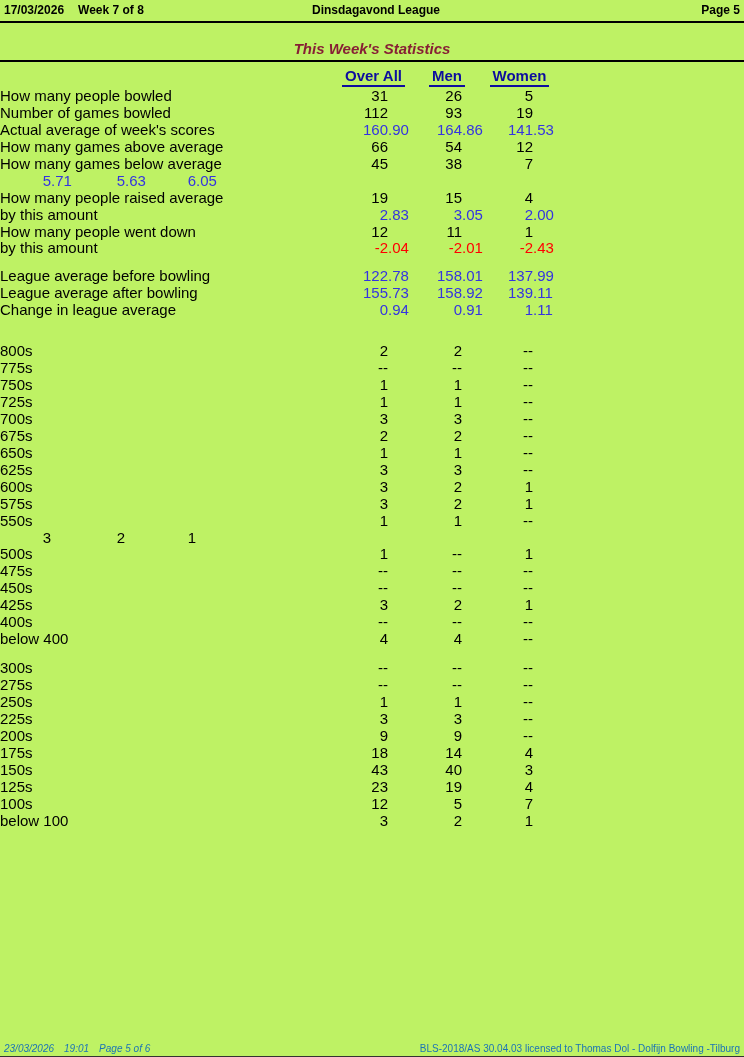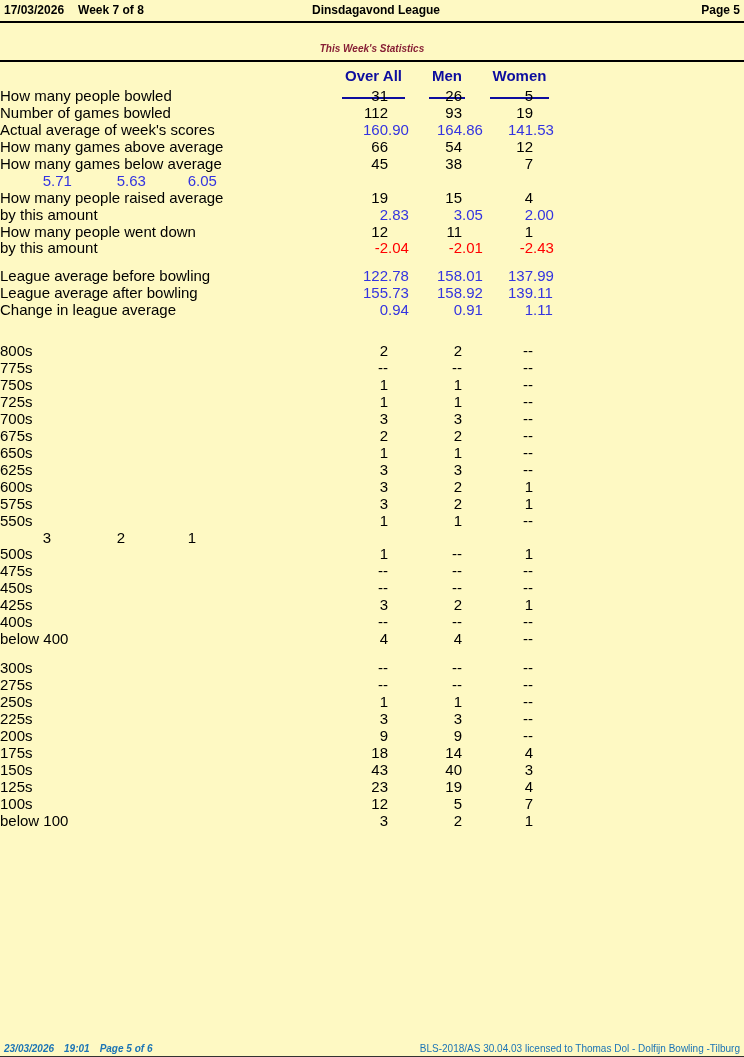--- a/index.html
+++ b/index.html
@@ -1,55 +1,55 @@
 <!DOCTYPE html>
 <html style="--title: #871F35; --header_blue: #0D0D9E; --value_blue: #3434E0; --value_red: #FF0000; --footer_blue: #1B74B5;"><head>
 <meta charset="utf-8">
 <style>
   html,body{margin:0;padding:0;background:#fff;}
-  .page{position:relative;width:744px;height:1057px;background:#fef9c3;overflow:hidden;
+  .page{position:relative;width:744px;height:1057px;background:#bef264;overflow:hidden;
         font-family:"Liberation Sans",sans-serif;color:#000;}
   
   .top-header{display:flex;align-items:flex-start;justify-content:space-between;
               height:18px;padding:3px 4px 0 4px;border-bottom:2px solid #000;
               font-size:12px;font-weight:bold;box-sizing:content-box;}
   .th-left span{margin-right:14px;}
   .th-center{position:absolute;left:8px;right:0;text-align:center;pointer-events:none;}
   .th-right{margin-left:auto;}
   
-  .report-title{margin-top:17px;text-align:center;font-size:10px;font-weight:bold;
+  .report-title{margin-top:17px;text-align:center;font-size:15px;font-weight:bold;
                 font-style:italic;color:var(--title,#871F35);line-height:17px;}
   .title-rule{margin-top:3px;border-top:2px solid #000;height:0;}
   
   .col-headers{display:flex;margin-top:5px;height:19px;font-size:15px;font-weight:bold;
                color:var(--header_blue,#0D0D9E);}
   .ch-spacer{width:337px;}
   .ch{text-align:center;}
   .w0{width:73px;}.w1{width:74px;}.w2{width:71px;}
-  .ch u{text-decoration:none;border-bottom:2px solid var(--header_blue,#0D0D9E);padding:0 3px 13px 3px;margin-top:40px;}
+  .ch u{text-decoration:none;border-bottom:2px solid var(--header_blue,#0D0D9E);padding:0 3px 1px 3px;margin-top:40px;}
   
   .row{display:flex;line-height:16.95px;font-size:15px;height:16.95px;}
   .lbl{width:337px;text-align:left;white-space:pre;color:#000;}
   .vint{text-align:right;display:inline-block;}
   .vfrac{text-align:left;display:inline-block;}
   .i0{width:51px;}.f0{width:22px;}
   .i1{width:52px;}.f1{width:22px;}
   .i2{width:49px;}.f2{width:22px;}
   .row.blue .vint,.row.blue .vfrac{color:var(--value_blue,#3434E0);}
   .row.red  .vint,.row.red  .vfrac{color:var(--value_red,#FF0000);}
   .row.black .vint,.row.black .vfrac{color:#000;}
   #stats-g1{margin-top:2px;}
   #stats-g2{margin-top:11px;}
   #dist1{margin-top:24px;}
   #dist2{margin-top:12px;}
   
   .footer{position:absolute;left:0;right:0;top:1043px;display:flex;
           justify-content:space-between;padding:0 4px;font-size:10px;
           color:var(--footer_blue,#1B74B5);}
-  .f-left{font-weight:bold;font-style:italic;}
+  .f-left{font-weight:normal;font-style:italic;}
   .f-left span{margin-right:10px;}
   .f-right{font-weight:normal;}
   .bottom-rule{position:absolute;left:0;right:0;bottom:0;border-top:1px solid #333;height:0;}
 </style>
 </head>
 <body>
 
 <div class="page">
 
   <div class="top-header">

